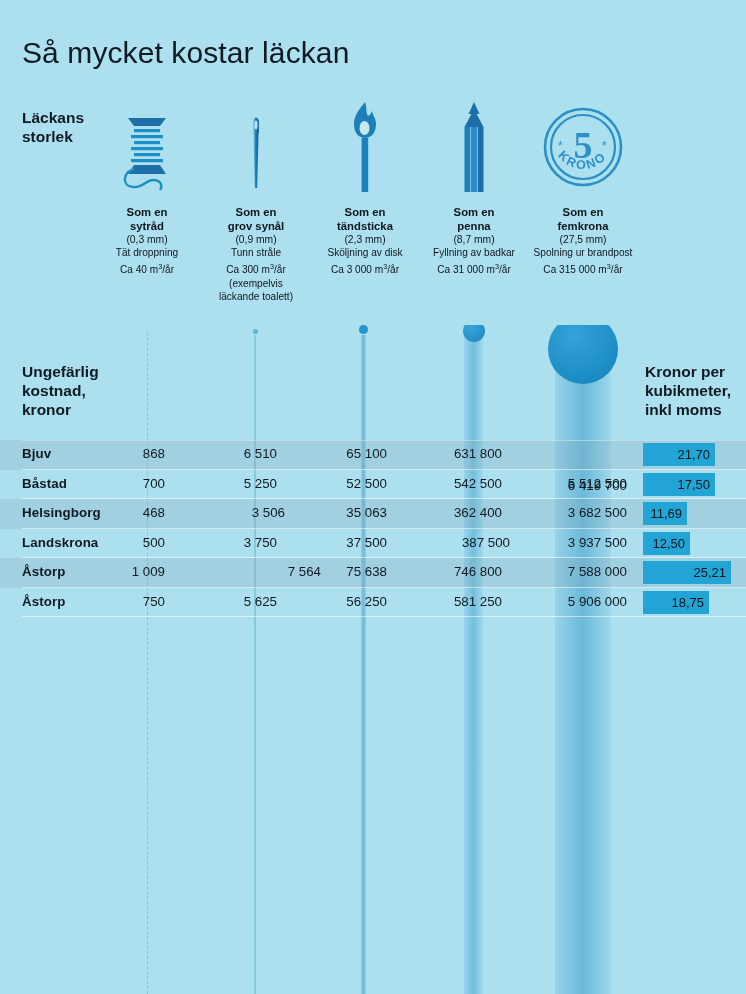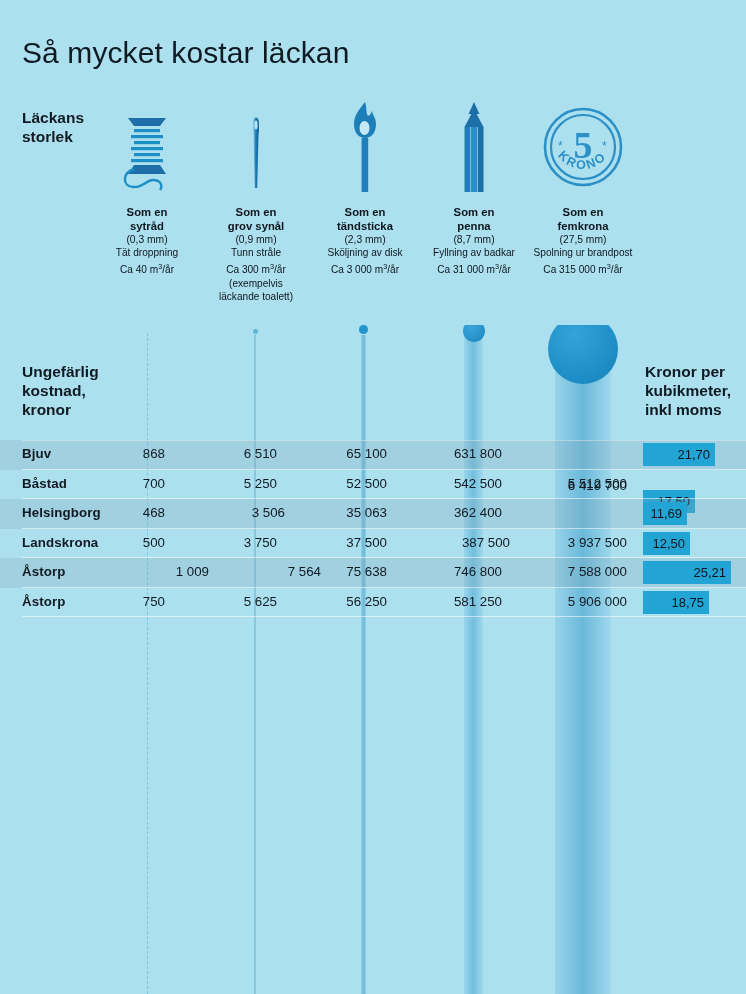--- a/index.html
+++ b/index.html
@@ -241,51 +241,52 @@
           </div>
           <div class="divider"></div>
         </div>
         <div class="row">
           <div class="city">Båstad</div>
           <div class="num" style="left: 0px; width: 165px;">700</div>
           <div class="num" style="left: 0px; width: 277px;">5 250</div>
           <div class="num" style="left: 0px; width: 387px;">52 500</div>
           <div class="num" style="left: 0px; width: 502px;">542 500</div>
           <div class="num" style="left: 0px; width: 627px;">5 512 500</div>
-          <div class="bar" style="width: 52px; margin-top: 17px;">
+          <div class="bar" style="width: 72px;">
             <span>17,50</span>
           </div>
           <div class="divider"></div>
         </div>
         <div class="row alt">
           <div class="city">Helsingborg</div>
           <div class="num" style="left: 0px; width: 165px;">468</div>
           <div class="num" style="left: 8px; width: 277px;">3 506</div>
           <div class="num" style="left: 0px; width: 387px;">35 063</div>
           <div class="num" style="left: 0px; width: 502px;">362 400</div>
+          <div class="num" style="left: 0px; width: 627px;">3 682 500</div>
           <div class="bar" style="width: 44px;">
             <span>11,69</span>
           </div>
           <div class="divider"></div>
         </div>
         <div class="row">
           <div class="city">Landskrona</div>
           <div class="num" style="left: 0px; width: 165px;">500</div>
           <div class="num" style="left: 0px; width: 277px;">3 750</div>
           <div class="num" style="left: 0px; width: 387px;">37 500</div>
           <div class="num" style="left: 0px; width: 502px; margin-left: 8px;">387 500</div>
           <div class="num" style="left: 0px; width: 627px;">3 937 500</div>
           <div class="bar" style="width: 47px;">
             <span>12,50</span>
           </div>
           <div class="divider"></div>
         </div>
         <div class="row alt">
           <div class="city">Åstorp</div>
-          <div class="num" style="left: 0px; width: 165px; margin-left: 44px;">1 009</div>
+          <div class="num" style="left: 0px; width: 165px;">1 009</div>
           <div class="num" style="left: 0px; width: 277px; margin-left: 44px;">7 564</div>
           <div class="num" style="left: 0px; width: 387px;">75 638</div>
           <div class="num" style="left: 0px; width: 502px;">746 800</div>
           <div class="num" style="left: 0px; width: 627px;">7 588 000</div>
           <div class="bar" style="width: 88px;">
             <span>25,21</span>
           </div>
           <div class="divider"></div>
         </div>
         <div class="row">

